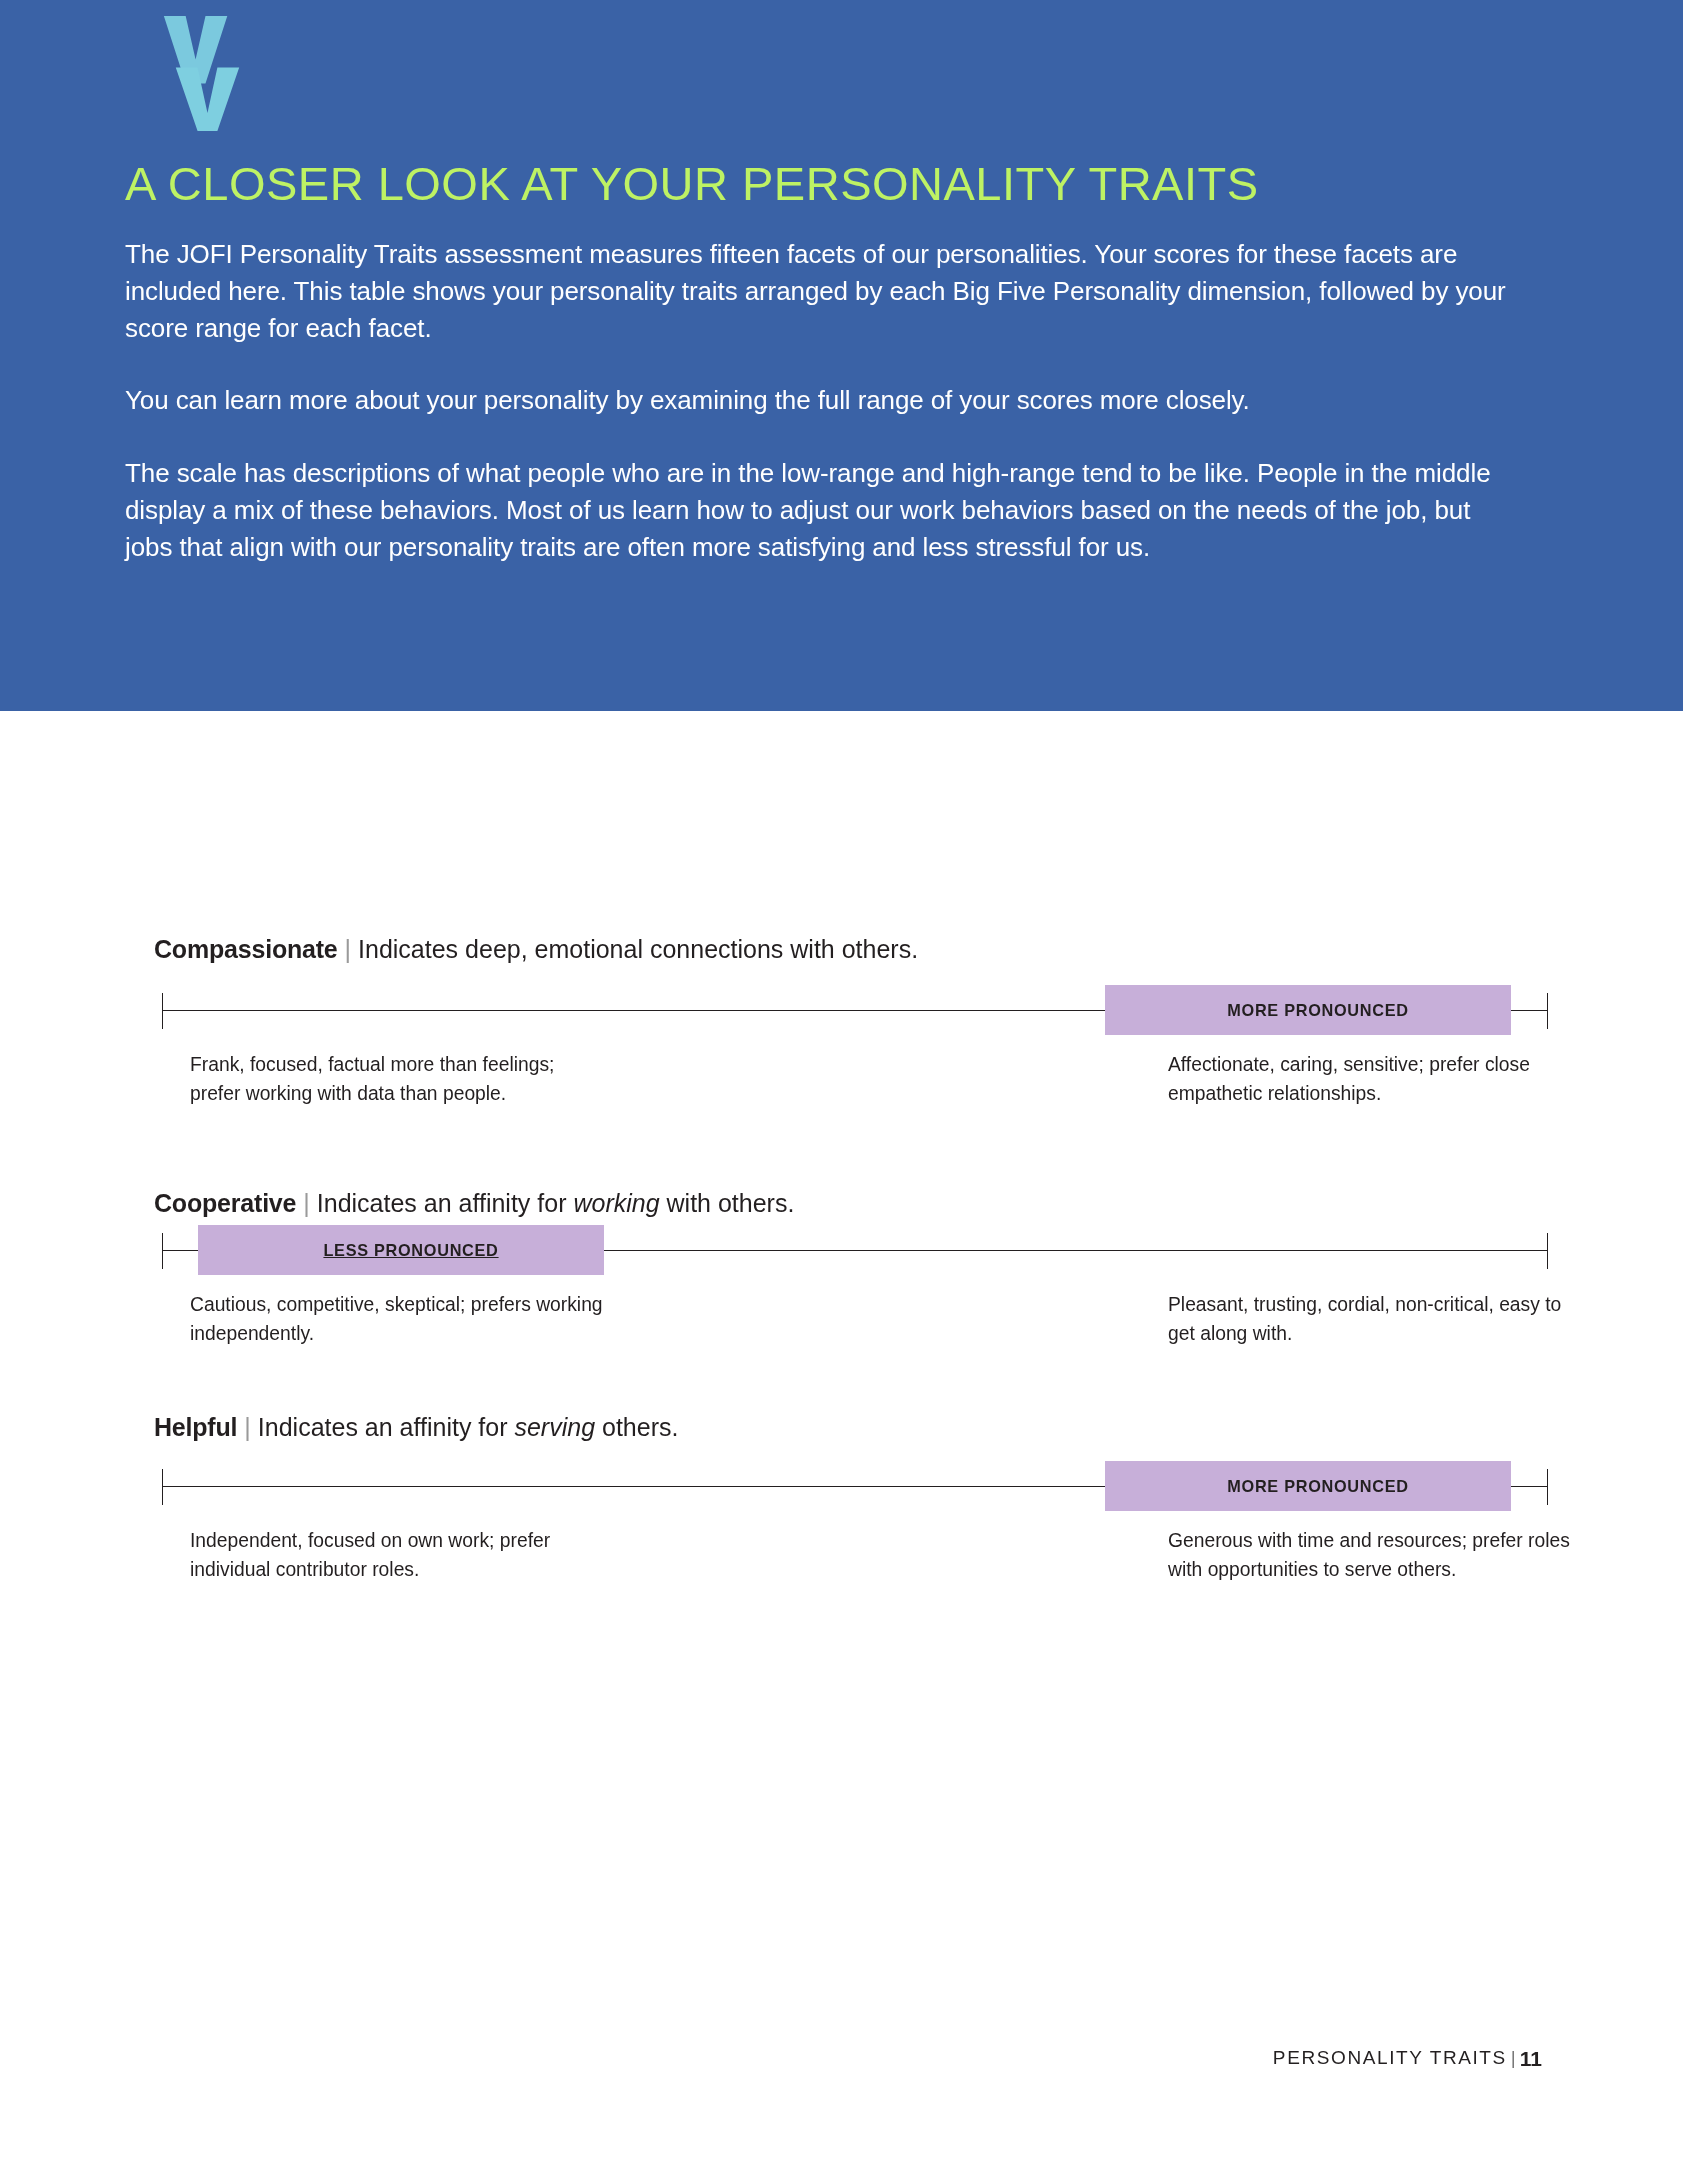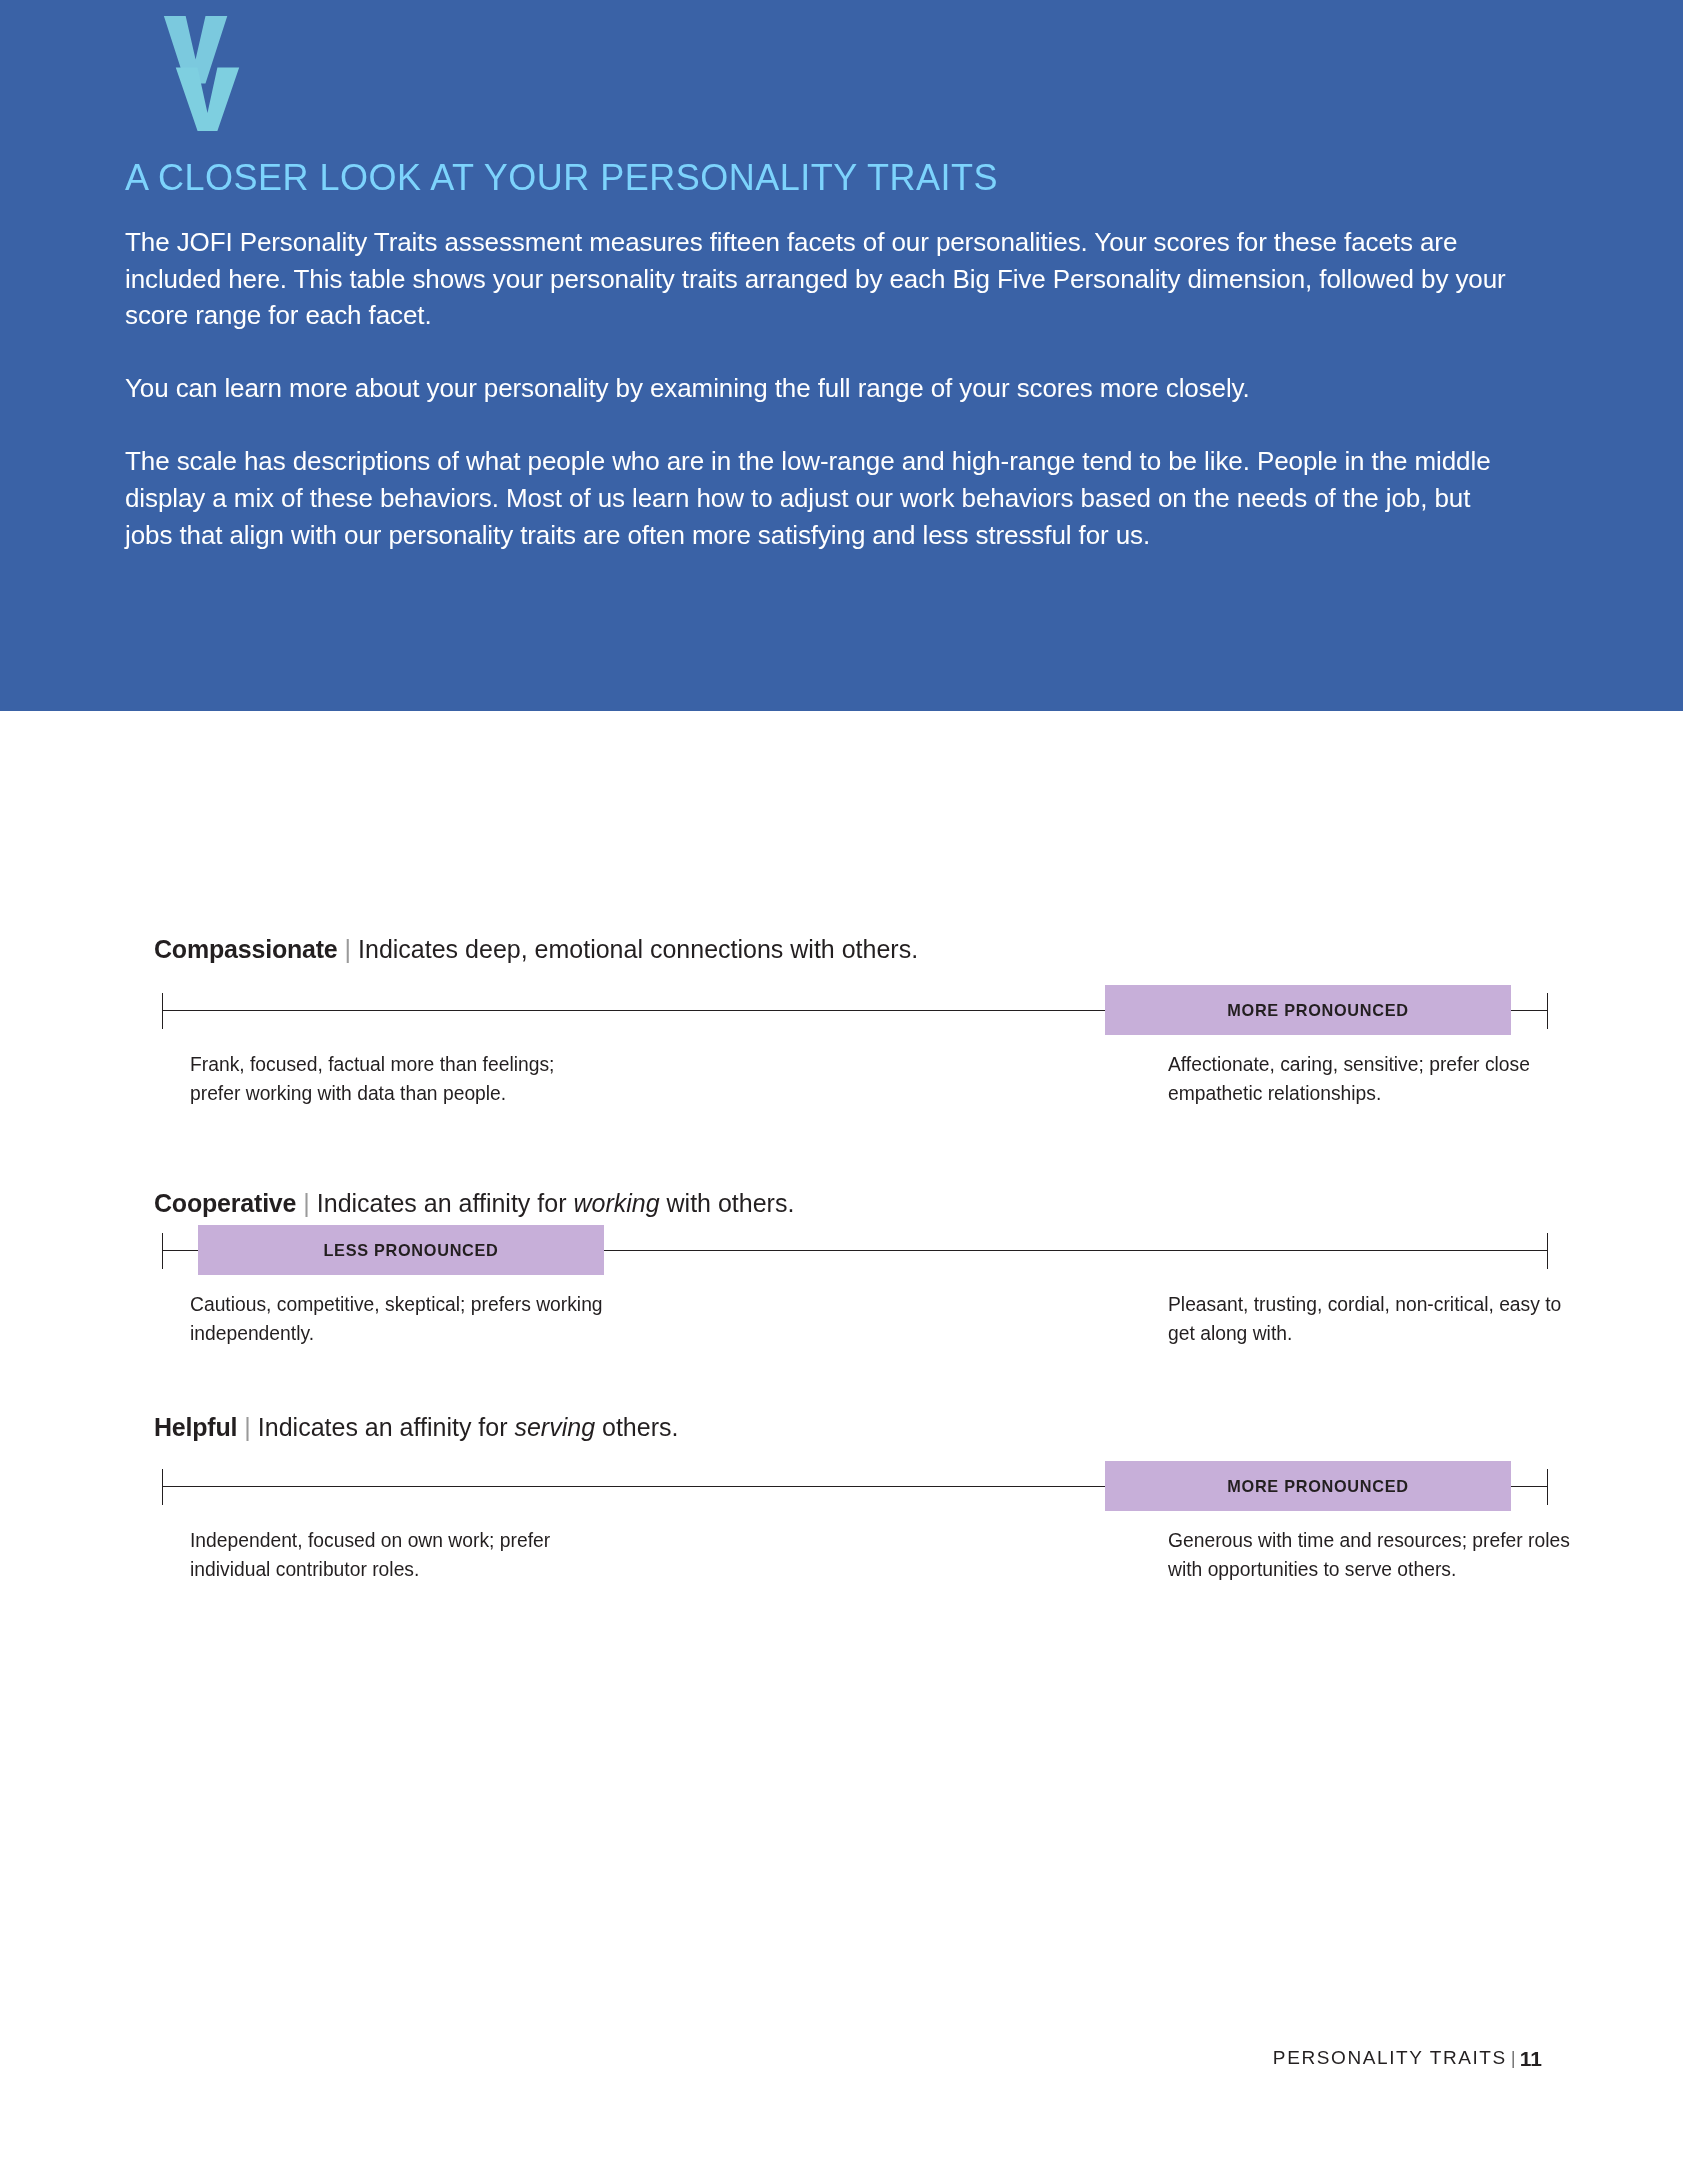--- a/index.html
+++ b/index.html
@@ -44,22 +44,22 @@
   .logo svg { display: block; }
 
   .hero-inner {
     position: absolute;
     left: 125px;
     top: 158px;
     width: 1445px;
   }
 
   .hero-title {
-    color: #7dd3fc;
-    font-size: 36px;
+    color: #bef264;
+    font-size: 47px;
     font-weight: 400;
     letter-spacing: 0.5px;
     line-height: 1.1;
     font-family: "Liberation Sans", sans-serif;
     margin-bottom: 26px;
     white-space: nowrap;
   }
 
   .hero-p {
     color: #ffffff;
@@ -153,21 +153,21 @@
     color: #231f20;
     display: flex;
     align-items: center;
     justify-content: center;
     font-size: 16.3px;
     font-weight: 700;
     letter-spacing: 0.7px;
     padding-left: 20px;
   }
   .badge.high { left: 943px; width: 406px; }
-  .badge.low  { left: 36px;  width: 406px; }
+  .badge.low  { left: 36px;  width: 406px; text-decoration: underline; }
 
   
   .desc-row { position: absolute; width: 1683px; }
   .desc-col {
     position: absolute;
     font-size: 19.3px;
     line-height: 1.52;
     color: #231f20;
     font-weight: 300;
   }

